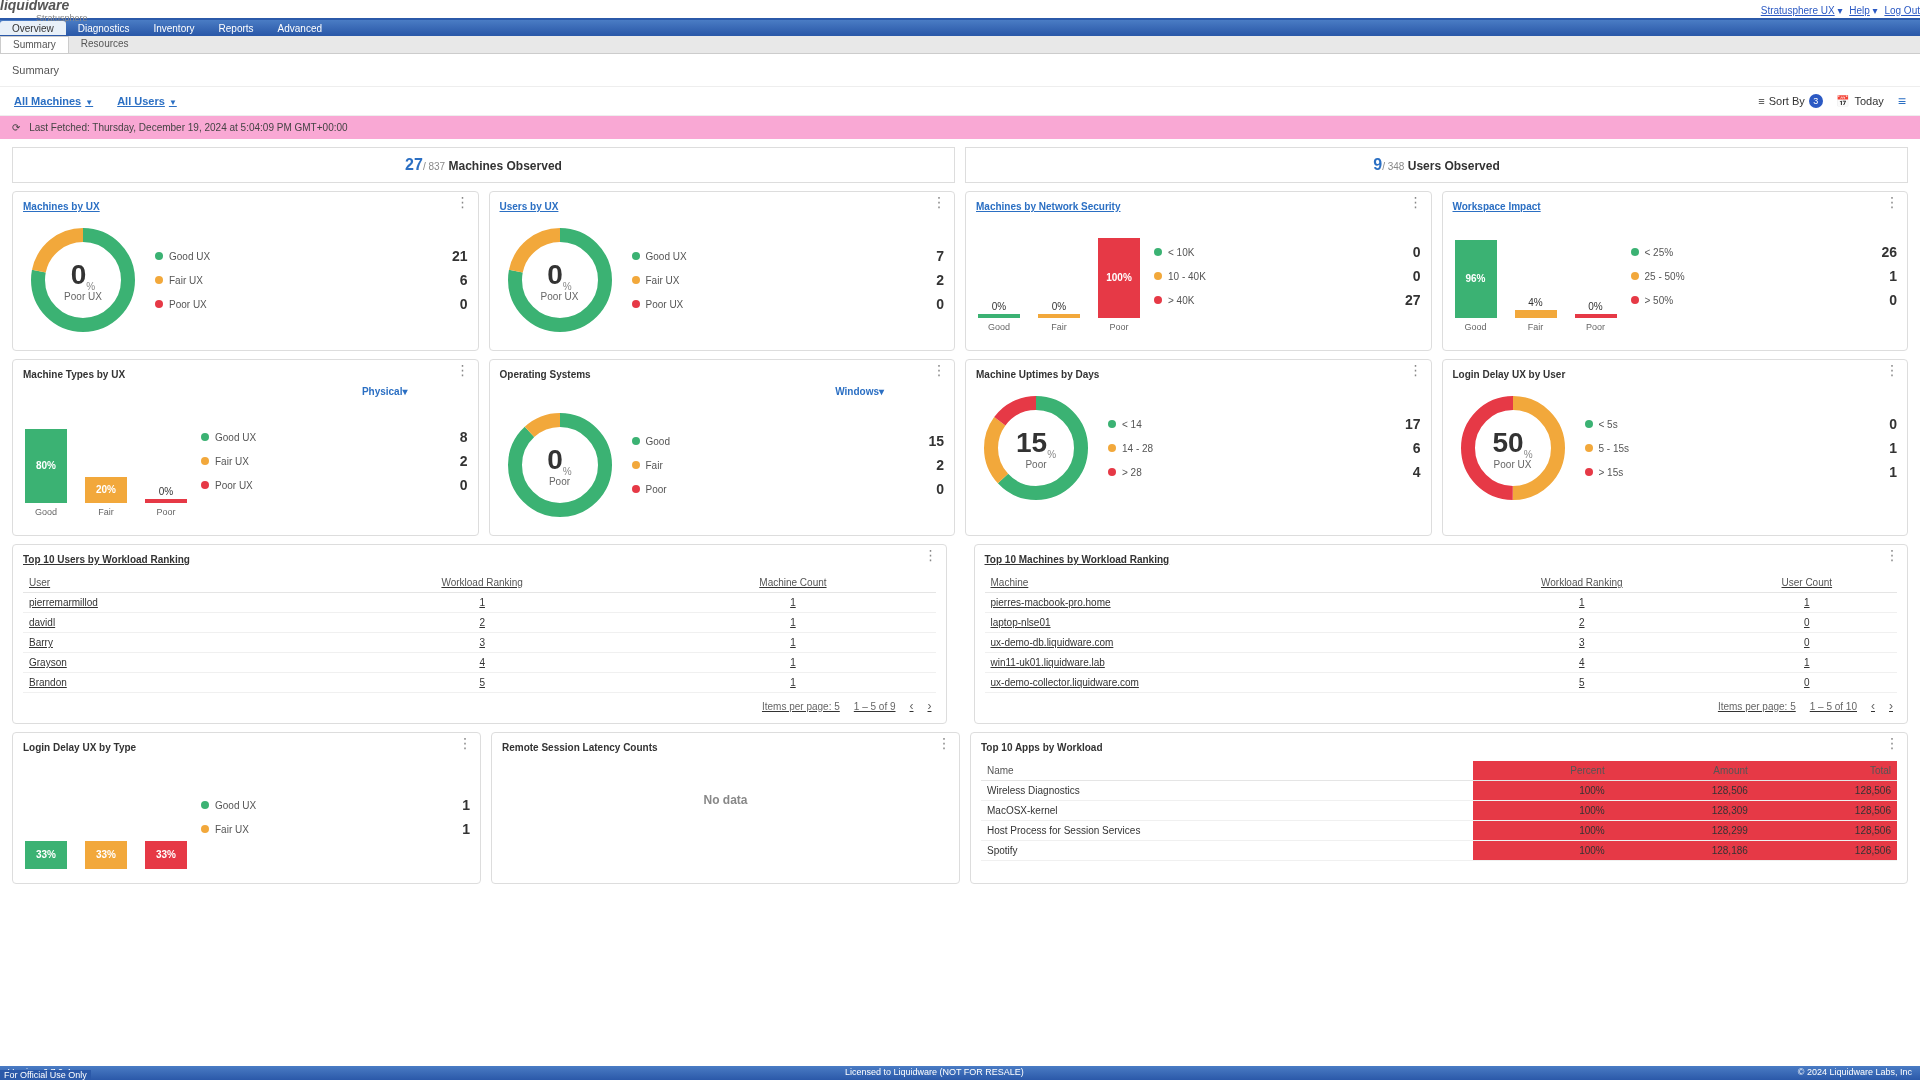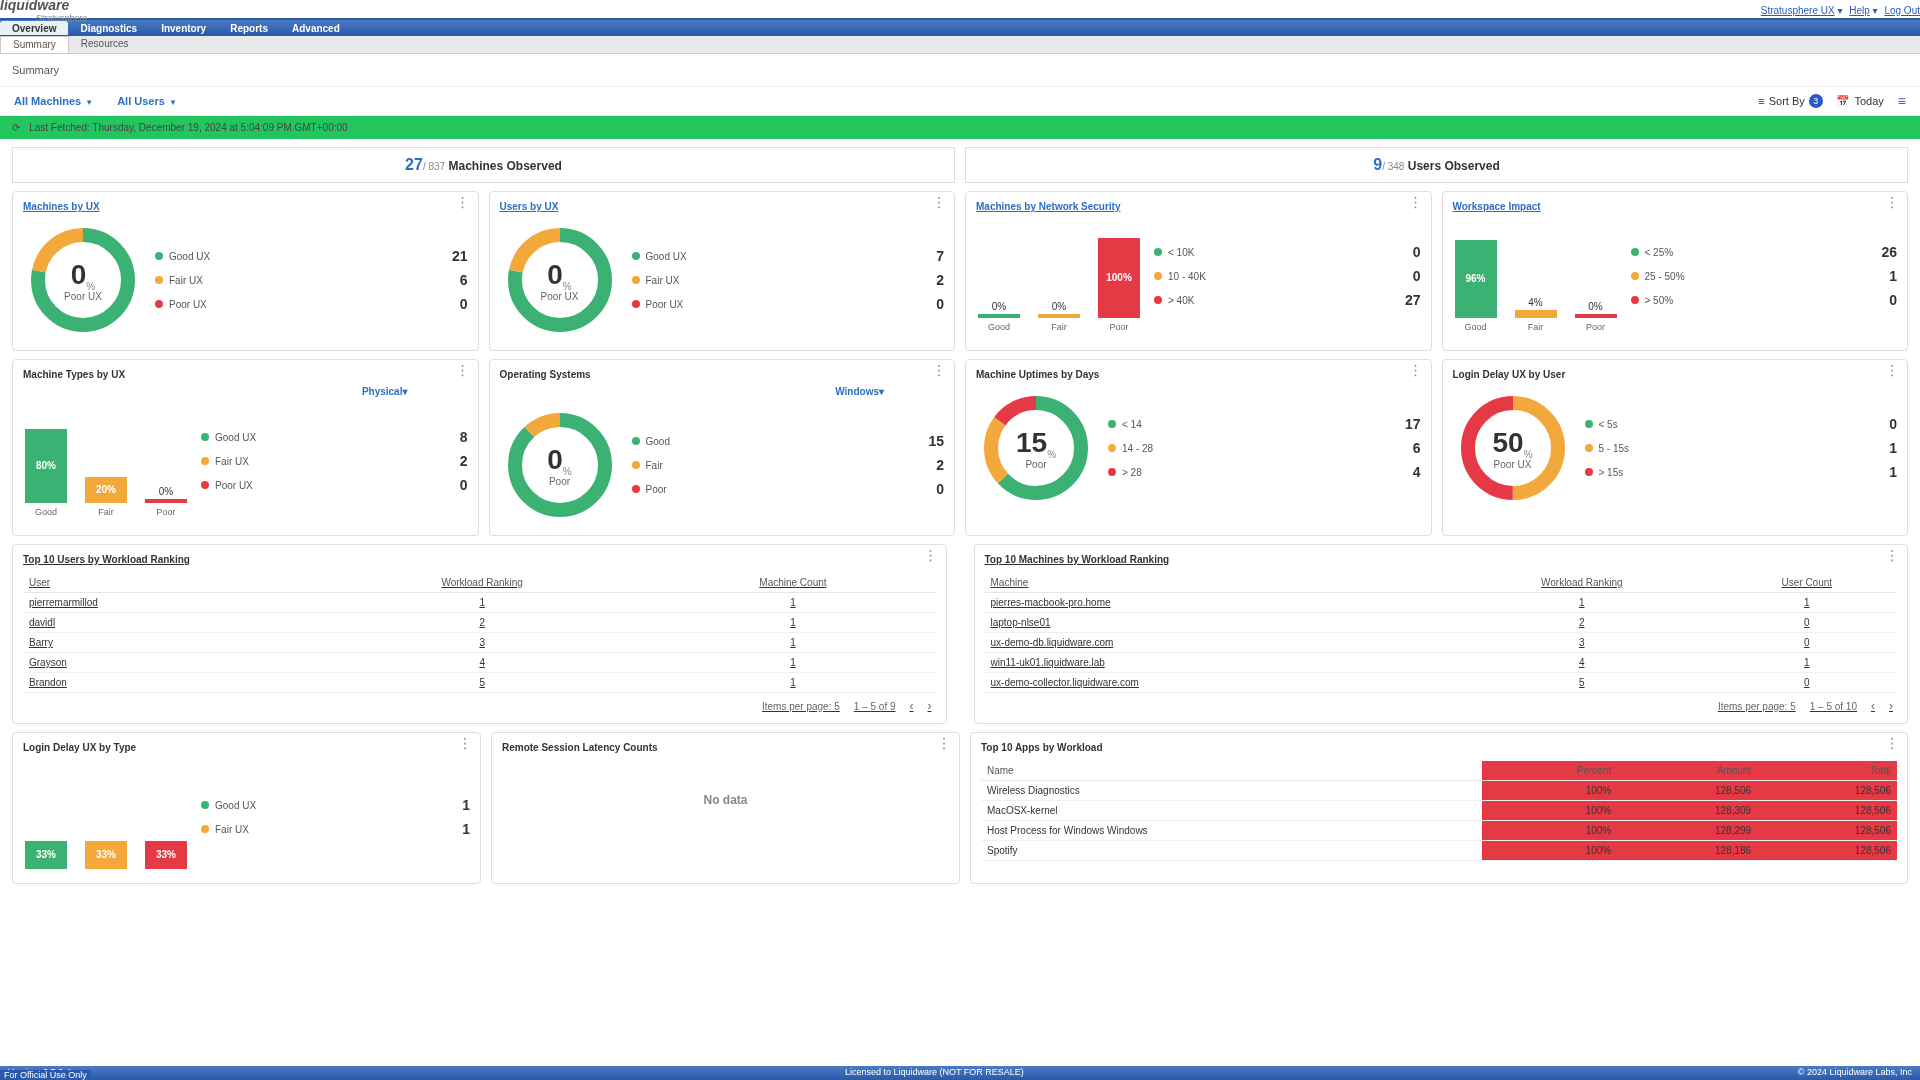--- a/index.html
+++ b/index.html
@@ -4,34 +4,34 @@
 <style>
 * { box-sizing: border-box; margin: 0; padding: 0; }
 body { font-family: Arial, Helvetica, sans-serif; font-size: 11px; background: #fff; color: #333; }
 .top-header { display:flex; justify-content:space-between; align-items:center; padding:2px 0 0; height:18px; }
 .logo { font-size:14px; color:#555; }
 .logo b { font-style:italic; }
 .logo .sub { font-size:9px; color:#888; margin-left:36px; }
 .top-links { font-size:10px; color:#2b59c3; }
 .top-links a { color:#2b59c3; text-decoration:underline; cursor:pointer; margin-left:4px;text-align:right; }
 .nav1 { background:linear-gradient(#4a7cc4,#2b59a9); height:18px; display:flex; border-top:2px solid #2b59a9; border-bottom:1px solid #2b59a9; }
-.nav1 .t { color:#fff; font-size:10px; font-weight:bold; padding:2px 12px; cursor:pointer; border-top-left-radius:3px; border-top-right-radius:3px; margin-top:1px; }
+.nav1 .t { color:#fff; font-size:10px; font-weight:normal; padding:2px 12px; cursor:pointer; border-top-left-radius:3px; border-top-right-radius:3px; margin-top:1px; }
 .nav1 .t.active { background:#e8f0f8; color:#333; }
 .nav2 { background:#e8e8e8; height:18px; display:flex; border-bottom:1px solid #ccc; }
 .nav2 .t { font-size:10px; padding:2px 12px; cursor:pointer; color:#555; }
 .nav2 .t.active { background:#fff; border:1px solid #ccc; border-bottom:none; }
 .crumb { padding:10px 12px; font-size:11px; color:#555; }
 .filterbar { display:flex; justify-content:space-between; align-items:center; padding:6px 14px; border-top:1px solid #eee; border-bottom:1px solid #eee; }
 .filters { display:flex; gap:24px; }
-.filter { color:#2b6fc3; font-size:11px; font-weight:bold; cursor:pointer; }
+.filter { color:#2b6fc3; font-size:11px; font-weight:bold; cursor:pointer;text-decoration:underline; }
 .filter .arr { font-size:8px; margin-left:4px; }
 .rcontrols { display:flex; align-items:center; gap:14px; color:#333; font-size:11px; }
 .badge-n { background:#2b59c3; color:#fff; border-radius:50%; width:14px; height:14px; display:inline-flex; align-items:center; justify-content:center; font-size:9px; }
 .tune { color:#2b6fc3; font-size:14px; cursor:pointer; }
-.fetchbar { background:#22c55e; padding:6px 12px; font-size:10px; color:#444; }
+.fetchbar { background:#f9a8d4; padding:6px 12px; font-size:10px; color:#444; }
 .fetchbar .ic { margin-right:6px; }
 .grid { display:grid; grid-template-columns:1fr 1fr; gap:10px; padding:8px 12px; }
 .bigcount { border:1px solid #ddd; border-radius:0; padding:8px; text-align:center; font-size:12px; }
 .bigcount .big { font-size:16px; font-weight:bold; color:#2b6fc3; }
 .bigcount .of { font-size:10px; color:#888; }
 .row4 { display:grid; grid-template-columns:1fr 1fr 1fr 1fr; gap:10px; padding:0 12px 8px; }
 .row2w { display:grid; grid-template-columns:1fr 1fr; gap:27px; padding:0 12px 8px;text-decoration:underline; }
 .row3 { display:grid; grid-template-columns:1fr 1fr 2fr; gap:10px; padding:0 12px 8px; }
 .card { border:1px solid #ddd; border-radius:4px; padding:8px 10px 10px; background:#fff; position:relative; }
 .card .title { font-size:10px; font-weight:bold; color:#333; }
@@ -629,21 +629,21 @@
               <td class="r">128,506</td>
               <td class="r">128,506</td>
             </tr>
             <tr>
               <td class="">MacOSX-kernel</td>
               <td class="r">100%</td>
               <td class="r">128,309</td>
               <td class="r">128,506</td>
             </tr>
             <tr>
-              <td class="">Host Process for Windows Windows</td>
+              <td class="">Host Process for Session Services</td>
               <td class="r">100%</td>
               <td class="r">128,299</td>
               <td class="r">128,506</td>
             </tr>
             <tr>
               <td class="">Spotify</td>
               <td class="r">100%</td>
               <td class="r">128,186</td>
               <td class="r">128,506</td>
             </tr>

